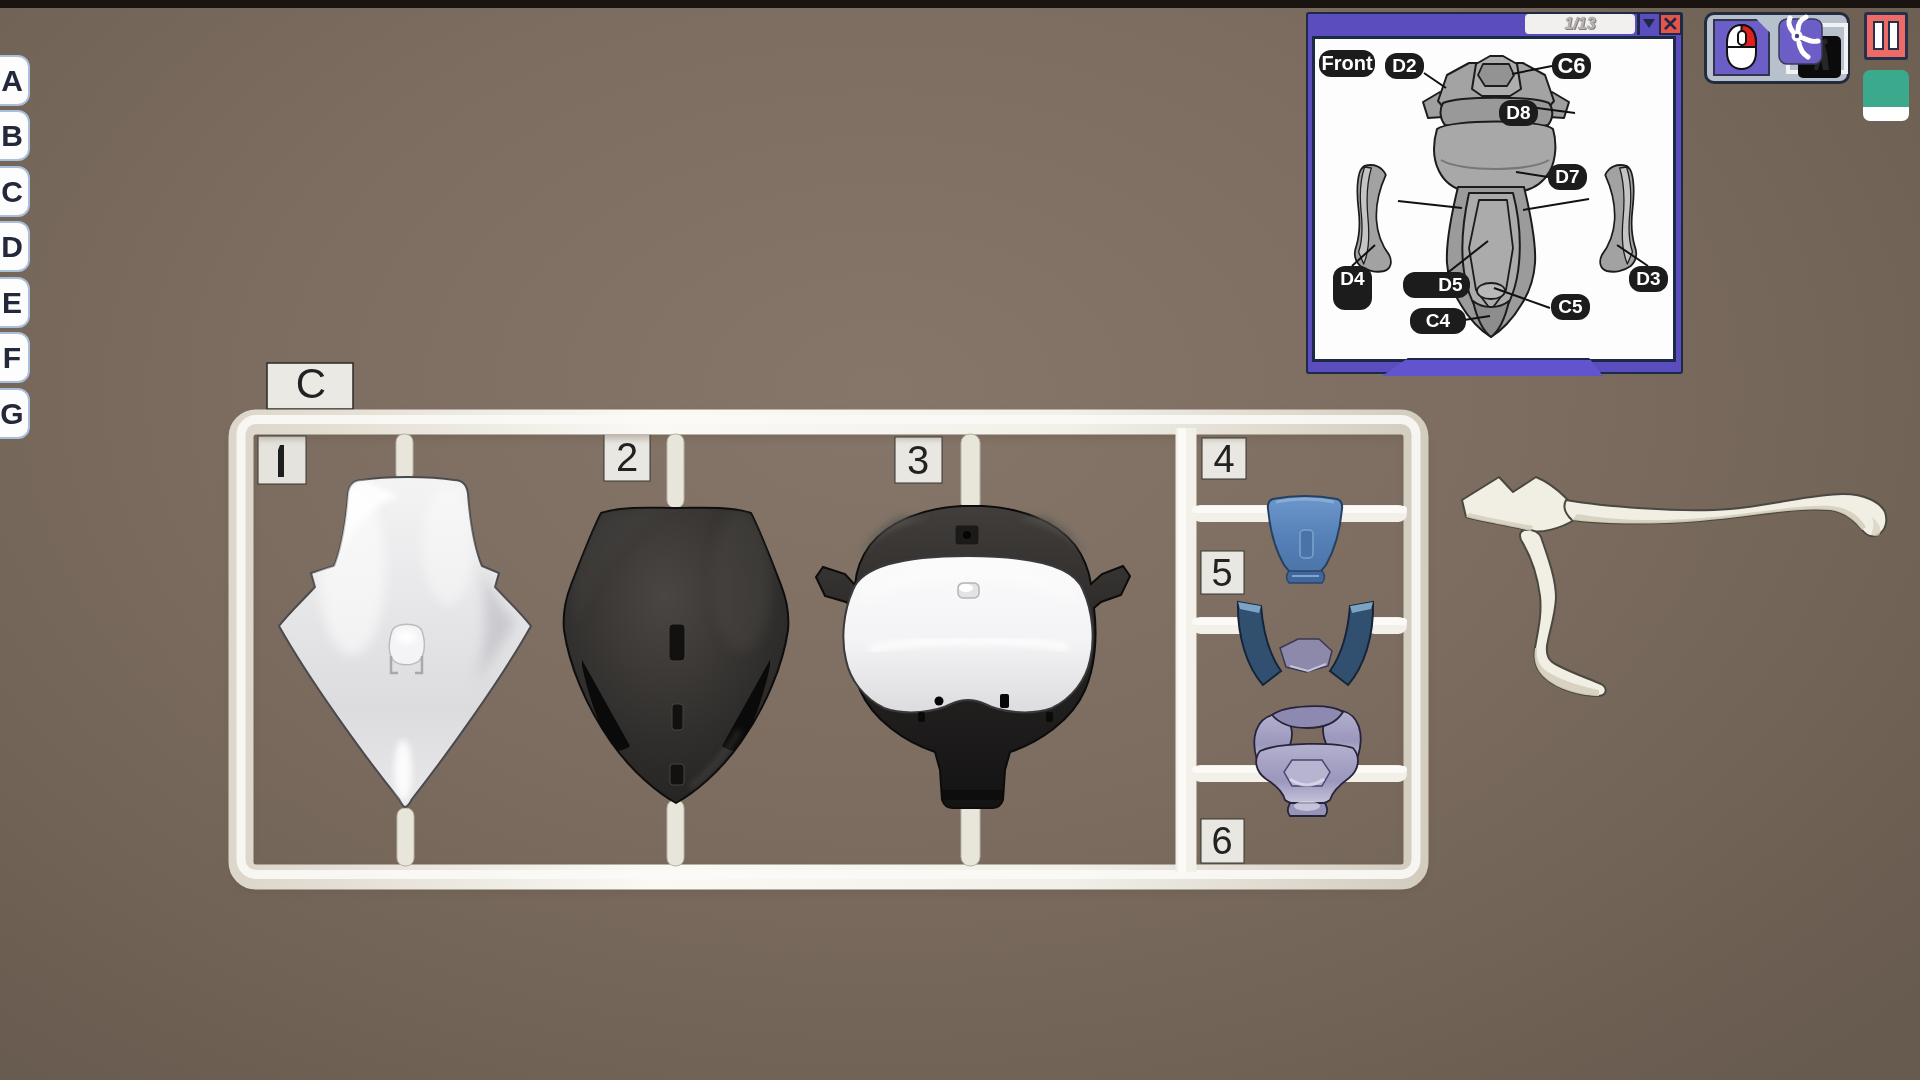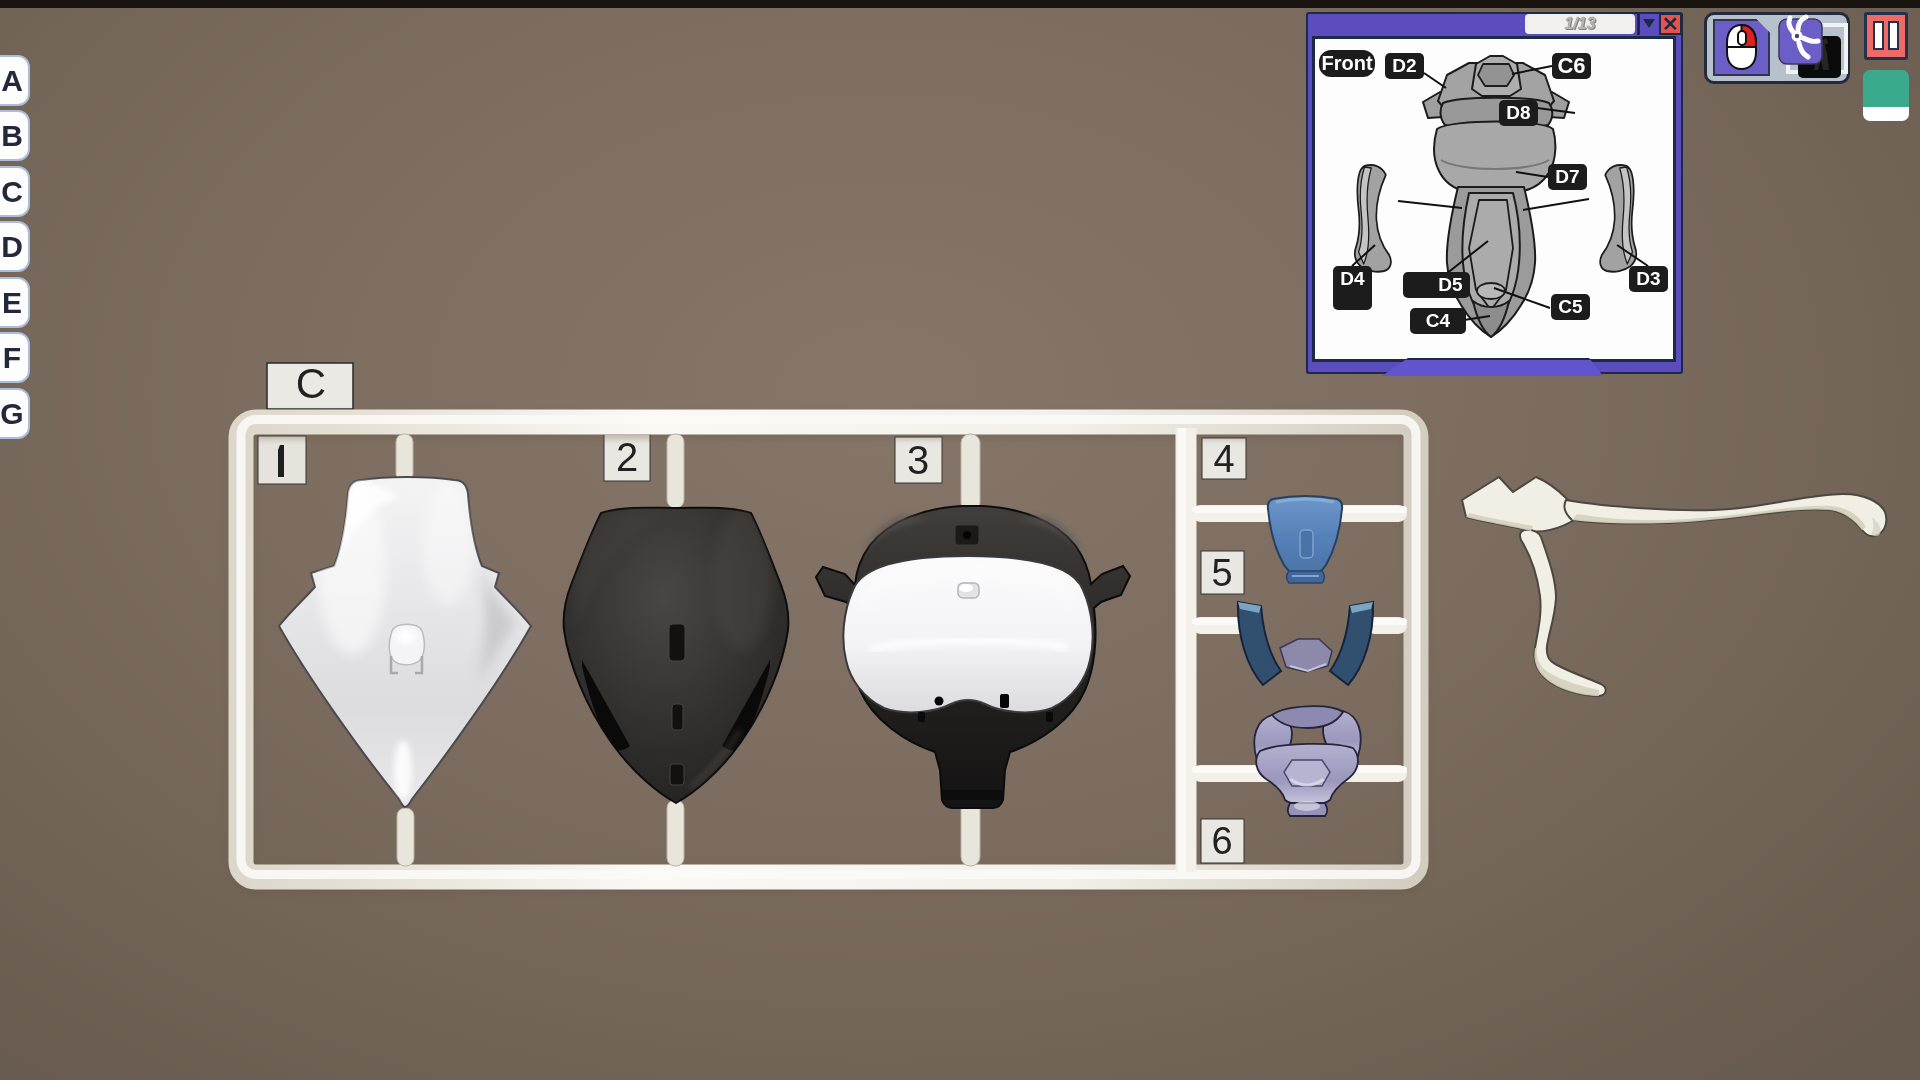--- a/index.html
+++ b/index.html
@@ -2,21 +2,21 @@
 <html><head>
 <meta charset="utf-8">
 <style>
   html,body{margin:0;padding:0;}
   #stage{position:relative;width:1920px;height:1080px;overflow:hidden;
     font-family:"Liberation Sans", sans-serif;
     background:radial-gradient(ellipse 1400px 920px at 880px 390px, #857669 0%, #7c6d60 45%, #716356 75%, #675a4e 100%);}
   .tab{position:absolute;left:-16px;width:46px;height:51px;border-radius:12px;
     background:#fdfdfd;border:2px solid #a8bedb;box-sizing:border-box;
     color:#23283a;font-weight:bold;font-size:30px;line-height:47px;text-align:center;padding-left:10px;}
-  .lbl{position:absolute;background:#1c1c1c;color:#fff;font-weight:bold;border-radius:5px;
+  .lbl{position:absolute;background:#1c1c1c;color:#fff;font-weight:bold;border-radius:12px;
     text-align:center;}
 </style>
 </head>
 <body>
 <div id="stage">
 
 <div style="position:absolute;left:0;top:0;width:1920px;height:8px;background:#1a1410;"></div>
 
 <div class="tab" style="top:55px;">A</div>
 

